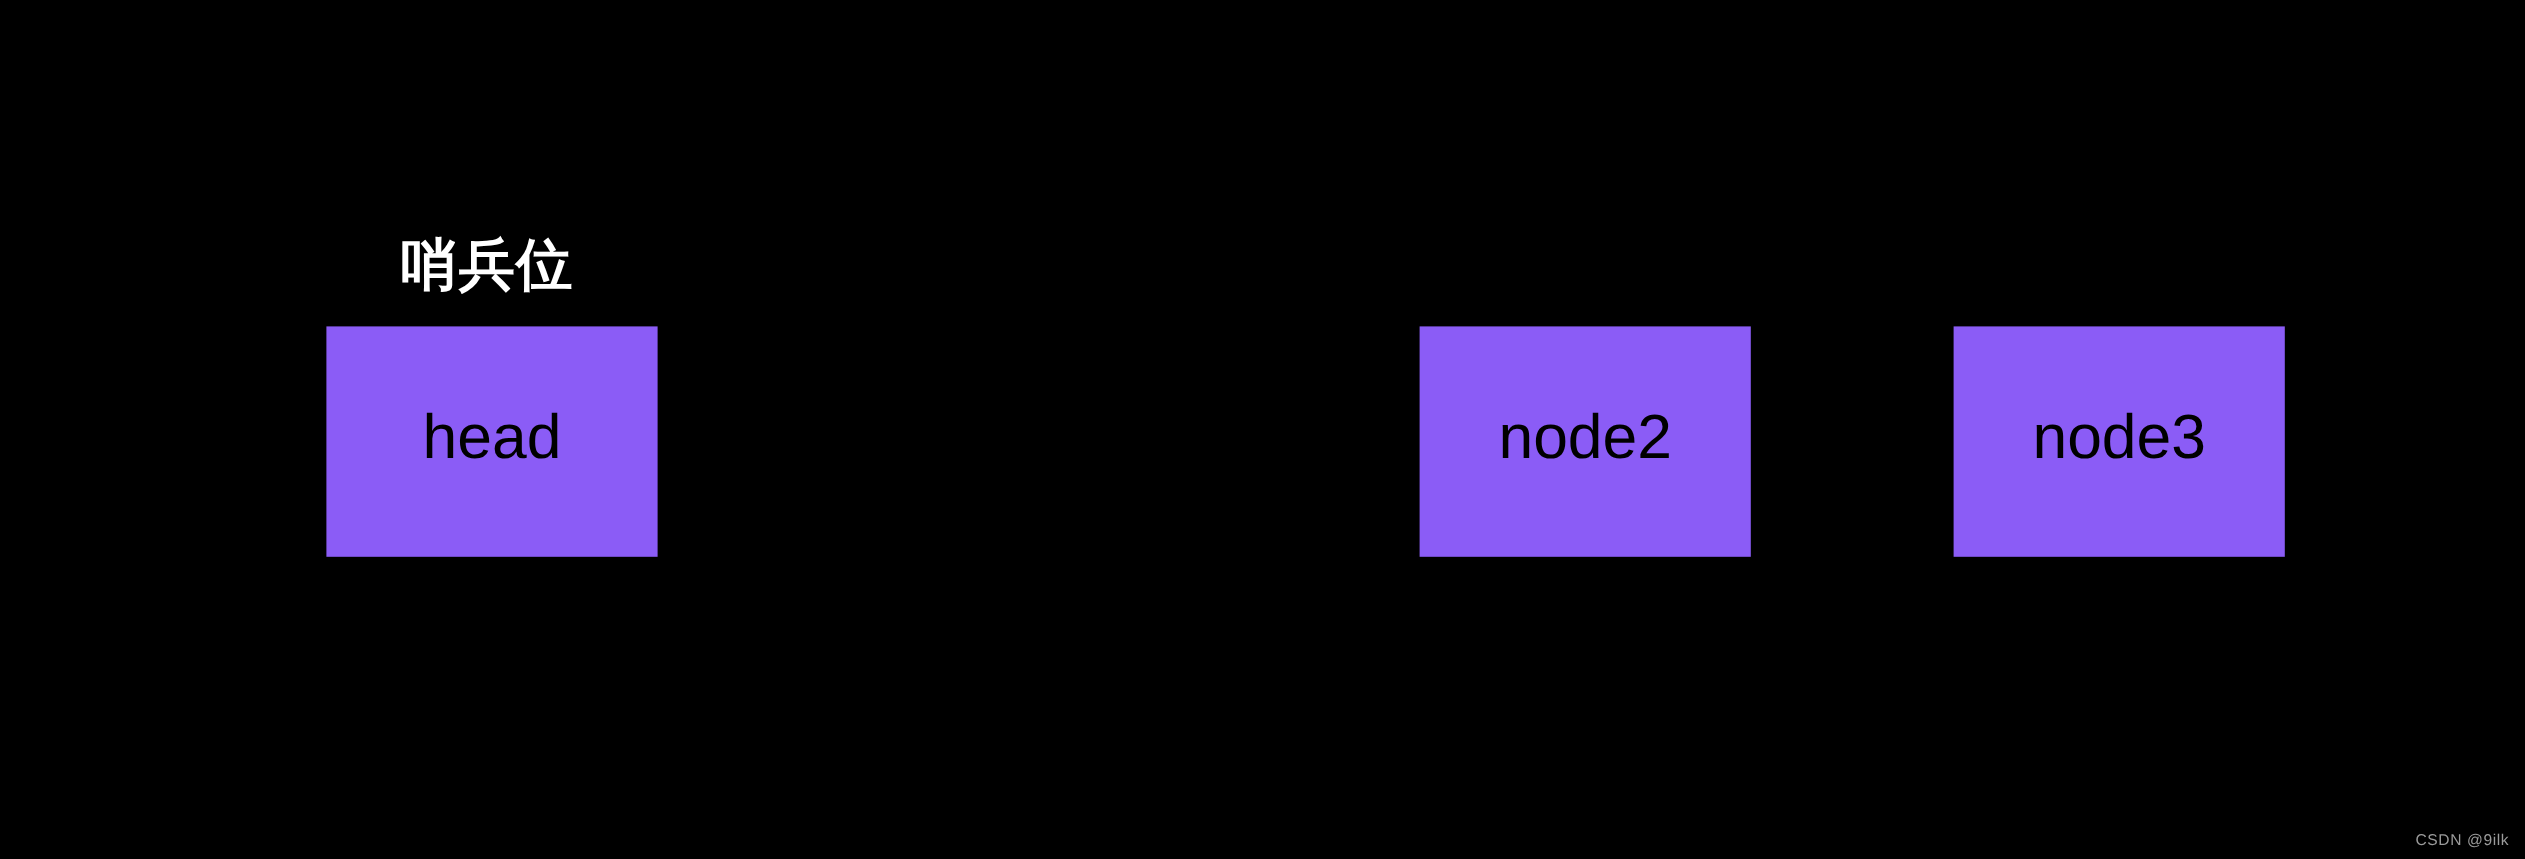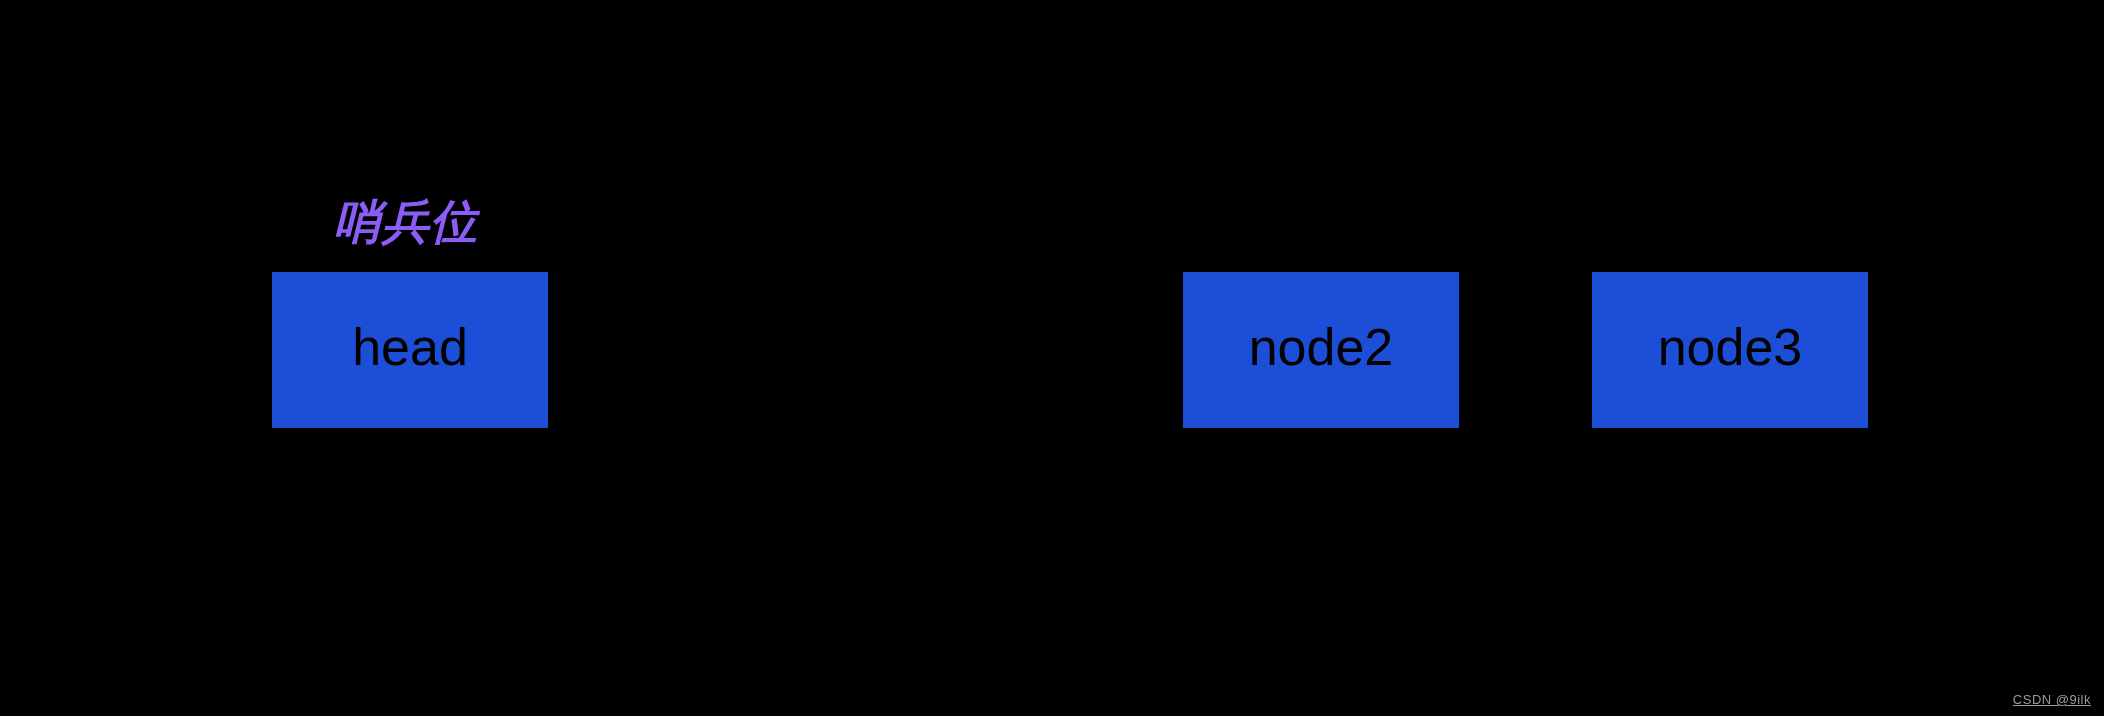--- a/index.html
+++ b/index.html
@@ -22,54 +22,53 @@
     font-size: 47px;
     font-weight: bold;
     letter-spacing: 1px;
     line-height: 1.1;
     font-family: "DejaVu Sans", "Liberation Sans", sans-serif;
   }
   .node-box {
     position: absolute;
     top: 272px;
     width: 276px;
-    height: 156px;
-    background: #1d4ed8;
+    height: 192px;
+    background: #8b5cf6;
     display: flex;
     align-items: center;
     justify-content: center;
   }
   .node-box .node-label {
     color: #000000;
     font-size: 52px;
     line-height: 1;
     margin-top: -6px;
     font-family: "Liberation Sans", sans-serif;
   }
   #node-head  { left: 272px; }
   #node-1     { left: 712px; }
   #node-2     { left: 1152px; margin-left: 31px; }
-  #node-3     { left: 1592px; text-align: right; }
+  #node-3     { left: 1628px; text-align: right; }
   .watermark {
     position: absolute;
     right: 13px;
     bottom: 9px;
     font-size: 13px;
     letter-spacing: 0.5px;
     color: #9b9b9b;
     font-family: "Liberation Sans", sans-serif;
-    text-decoration: underline;
   }
 </style>
 </head>
 <body>
 
 <div id="canvas">
 
-  <div class="sentinel-label" style="color: #8b5cf6; font-style: italic;">哨兵位</div>
+  <div class="sentinel-label" style="color: #ffffff;">哨兵位</div>
 
   <div class="node-box" id="node-head">
     <span class="node-label">head</span>
   </div>
 
 
   <div class="node-box" id="node-2">
     <span class="node-label">node2</span>
   </div>
 

